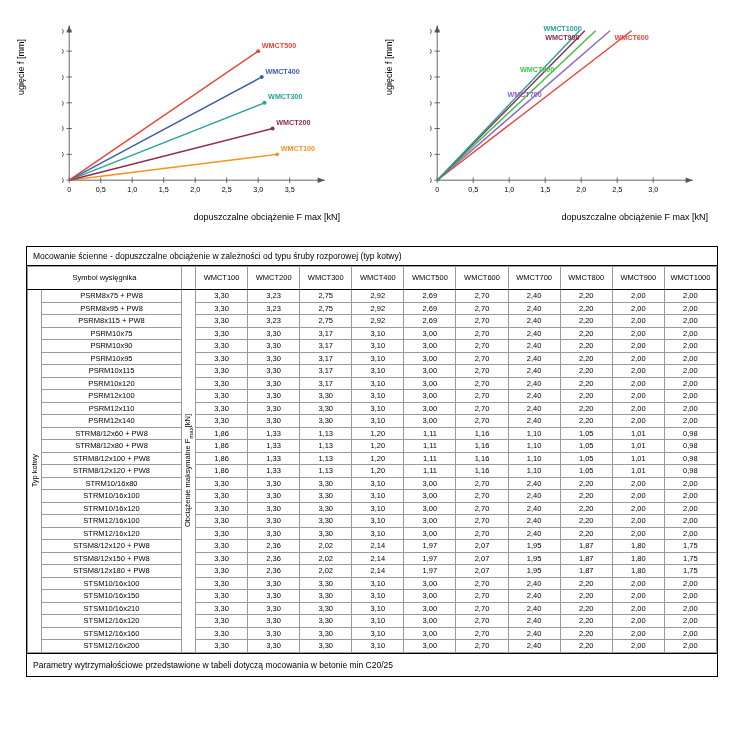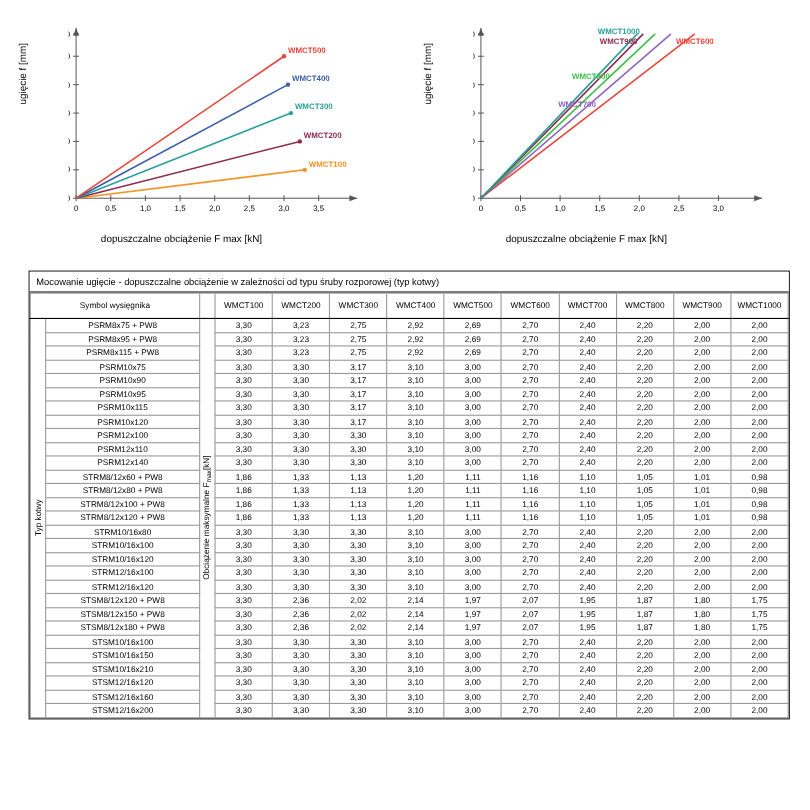--- a/index.html
+++ b/index.html
@@ -36,24 +36,24 @@
     left:-34px;
     top:58px;
     width:110px;
     transform:rotate(-90deg);
     transform-origin:center center;
     text-align:center;
     font-size:9px;
   }
   .xlabel{
     position:absolute;
-    left:0px;
+    left:10px;
     top:208px;
     width:330px;
-    text-align:center;
+    text-align:right;
     font-size:9px;
   }
   svg{display:block;}
   .tick{font-size:8px;fill:#000;font-family:"Liberation Sans", sans-serif;}
   .serieslabel{font-size:8px;font-weight:bold;font-family:"Liberation Sans", sans-serif;}
 
   
   .table-wrap{
     position:absolute;
     left:26px;
@@ -233,21 +233,21 @@
       <text class="serieslabel" x="128" y="22" fill="#8e2b4e">WMCT900</text>
       <text class="serieslabel" x="126" y="12" fill="#2aa198">WMCT1000</text>
     </svg>
     <div class="xlabel">
       <span>dopuszczalne obciążenie F max [kN]</span>
     </div>
   </div>
 </div>
 
 <div class="table-wrap">
-  <div class="tbl-title">Mocowanie ugięcie - dopuszczalne obciążenie w zależności od typu śruby rozporowej (typ kotwy)</div>
+  <div class="tbl-title">Mocowanie ścienne - dopuszczalne obciążenie w zależności od typu śruby rozporowej (typ kotwy)</div>
   <table>
     <colgroup>
       <col style="width:14px">
       <col style="width:140px">
       <col style="width:14px">
       <col span="10">
     </colgroup>
     <thead>
       <tr>
         <td colspan="2">Symbol wysięgnika</td>
@@ -643,13 +643,14 @@
         <td>3,10</td>
         <td>3,00</td>
         <td>2,70</td>
         <td>2,40</td>
         <td>2,20</td>
         <td>2,00</td>
         <td>2,00</td>
       </tr>
     </tbody>
   </table>
+  <div class="footer-note">Parametry wytrzymałościowe przedstawione w tabeli dotyczą mocowania w betonie min C20/25</div>
 </div>
 
 </body></html>

